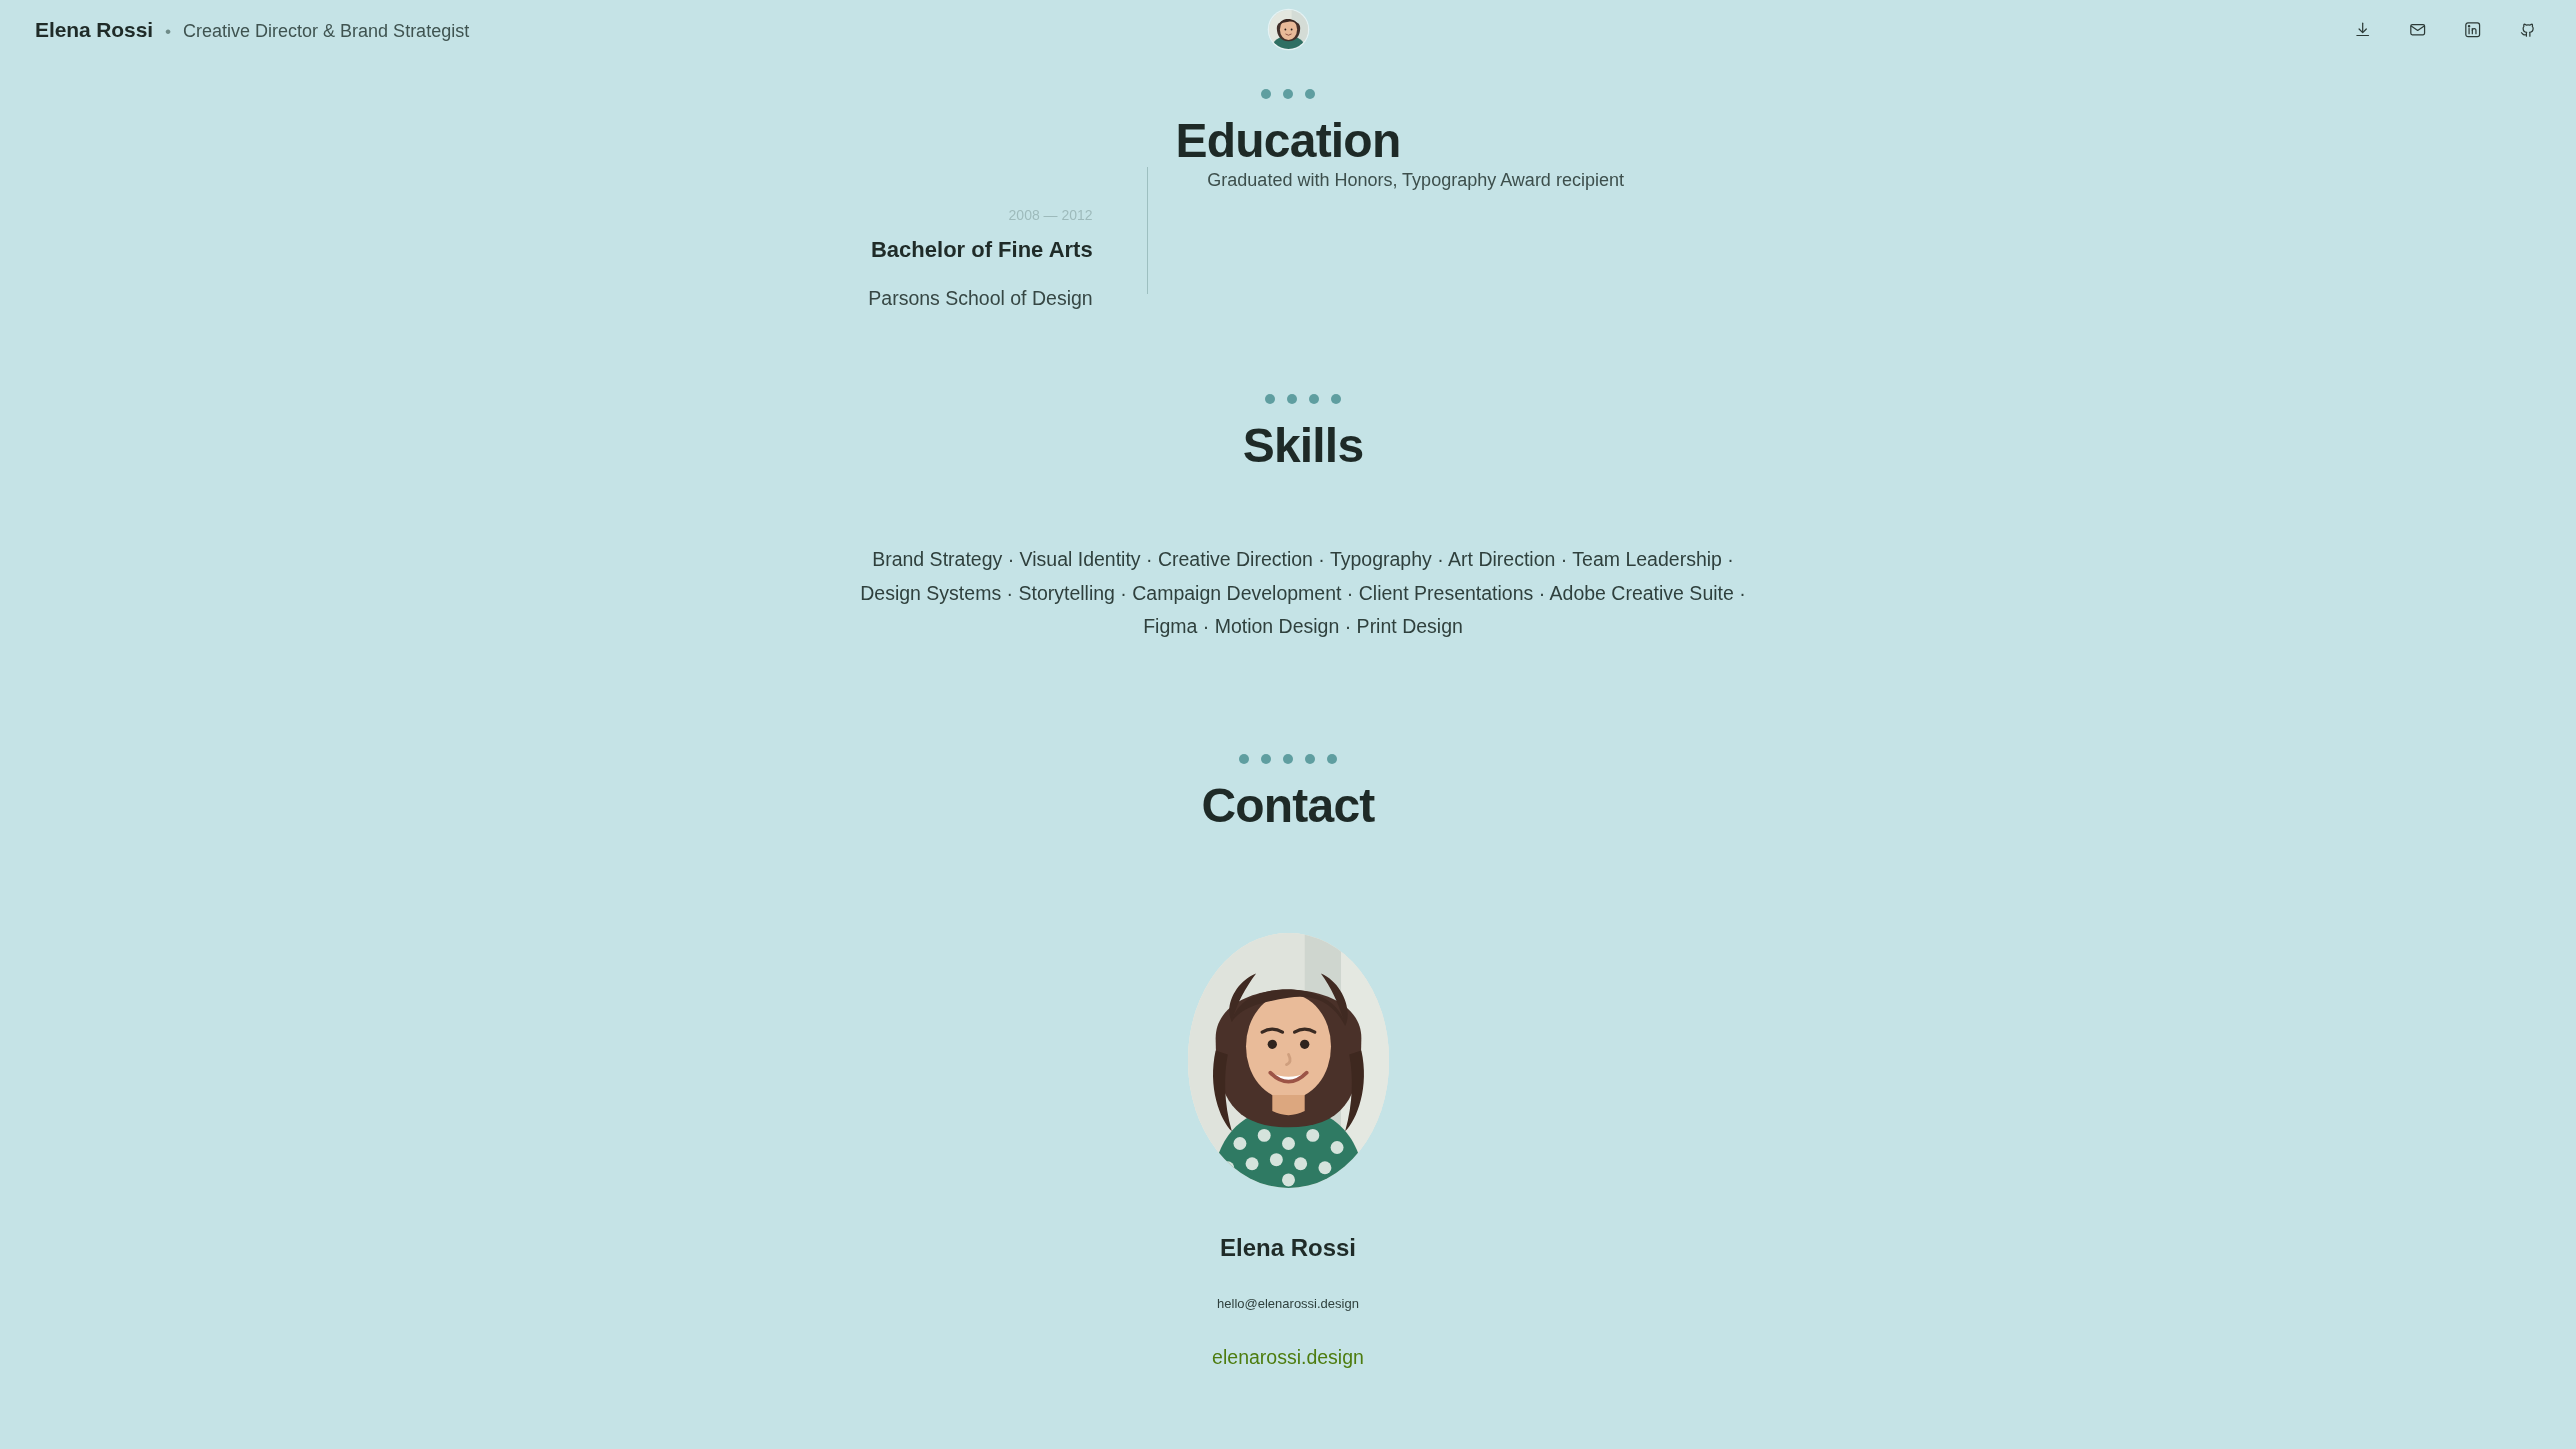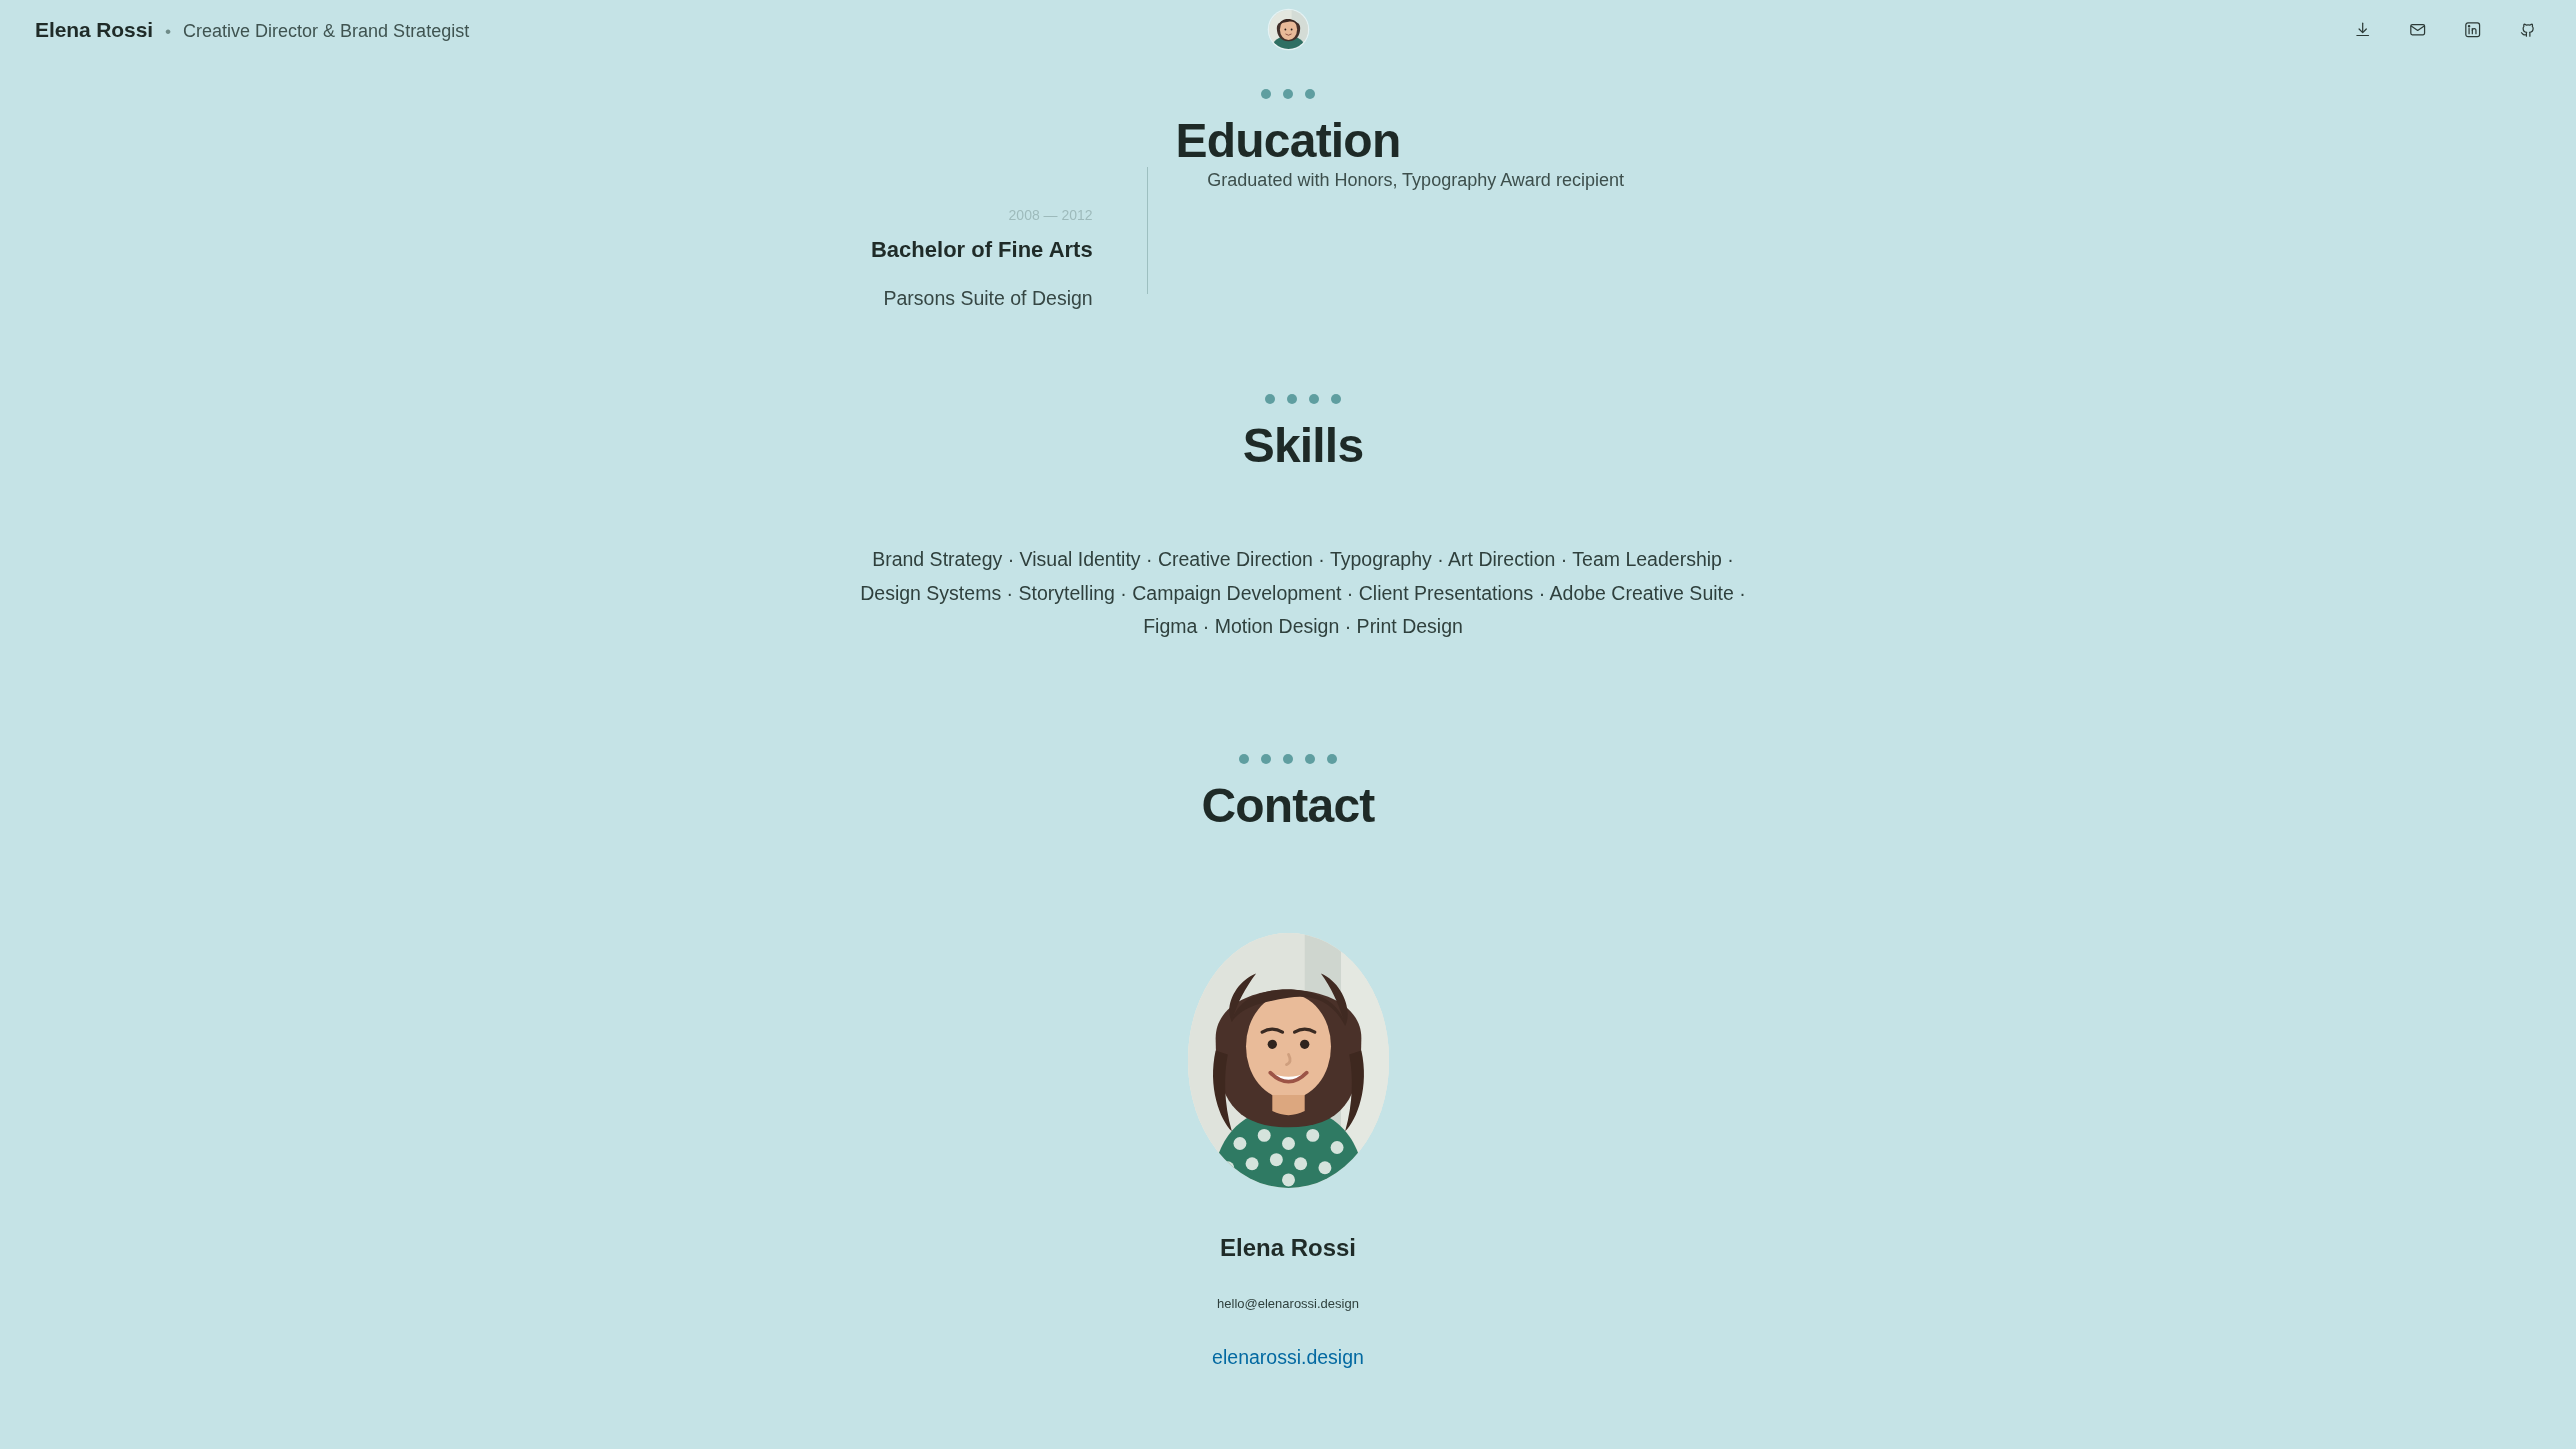--- a/index.html
+++ b/index.html
@@ -187,21 +187,21 @@
     color: #1f2b28;
   }
   .contact-email {
     margin-top: 34px;
     font-size: 13px;
     color: #2f403d;
   }
   .contact-site {
     margin-top: 35px;
     font-size: 19.5px;
-    color: #0369a1;
+    color: #4d7c0f;
   }
 
   
   .avatar-svg { display: block; width: 100%; height: 100%; }
 </style>
 </head>
 <body>
 
 <div class="topbar">
   <div class="brand">
@@ -264,21 +264,21 @@
       <span></span>
         <span></span>
         <span></span>
     </div>
     <h2 class="section-title">Education</h2>
 
     <div class="edu-grid">
       <div class="edu-left">
         <div class="edu-years">2008 — 2012</div>
         <div class="edu-degree">Bachelor of Fine Arts</div>
-        <div class="edu-school">Parsons Suite of Design</div>
+        <div class="edu-school">Parsons School of Design</div>
       </div>
       <div class="edu-divider"></div>
       <div class="edu-right">
         <div class="edu-note">Graduated with Honors, Typography Award recipient</div>
       </div>
     </div>
   </section>
 
   <section class="section" id="skills">
     <div class="dots">

